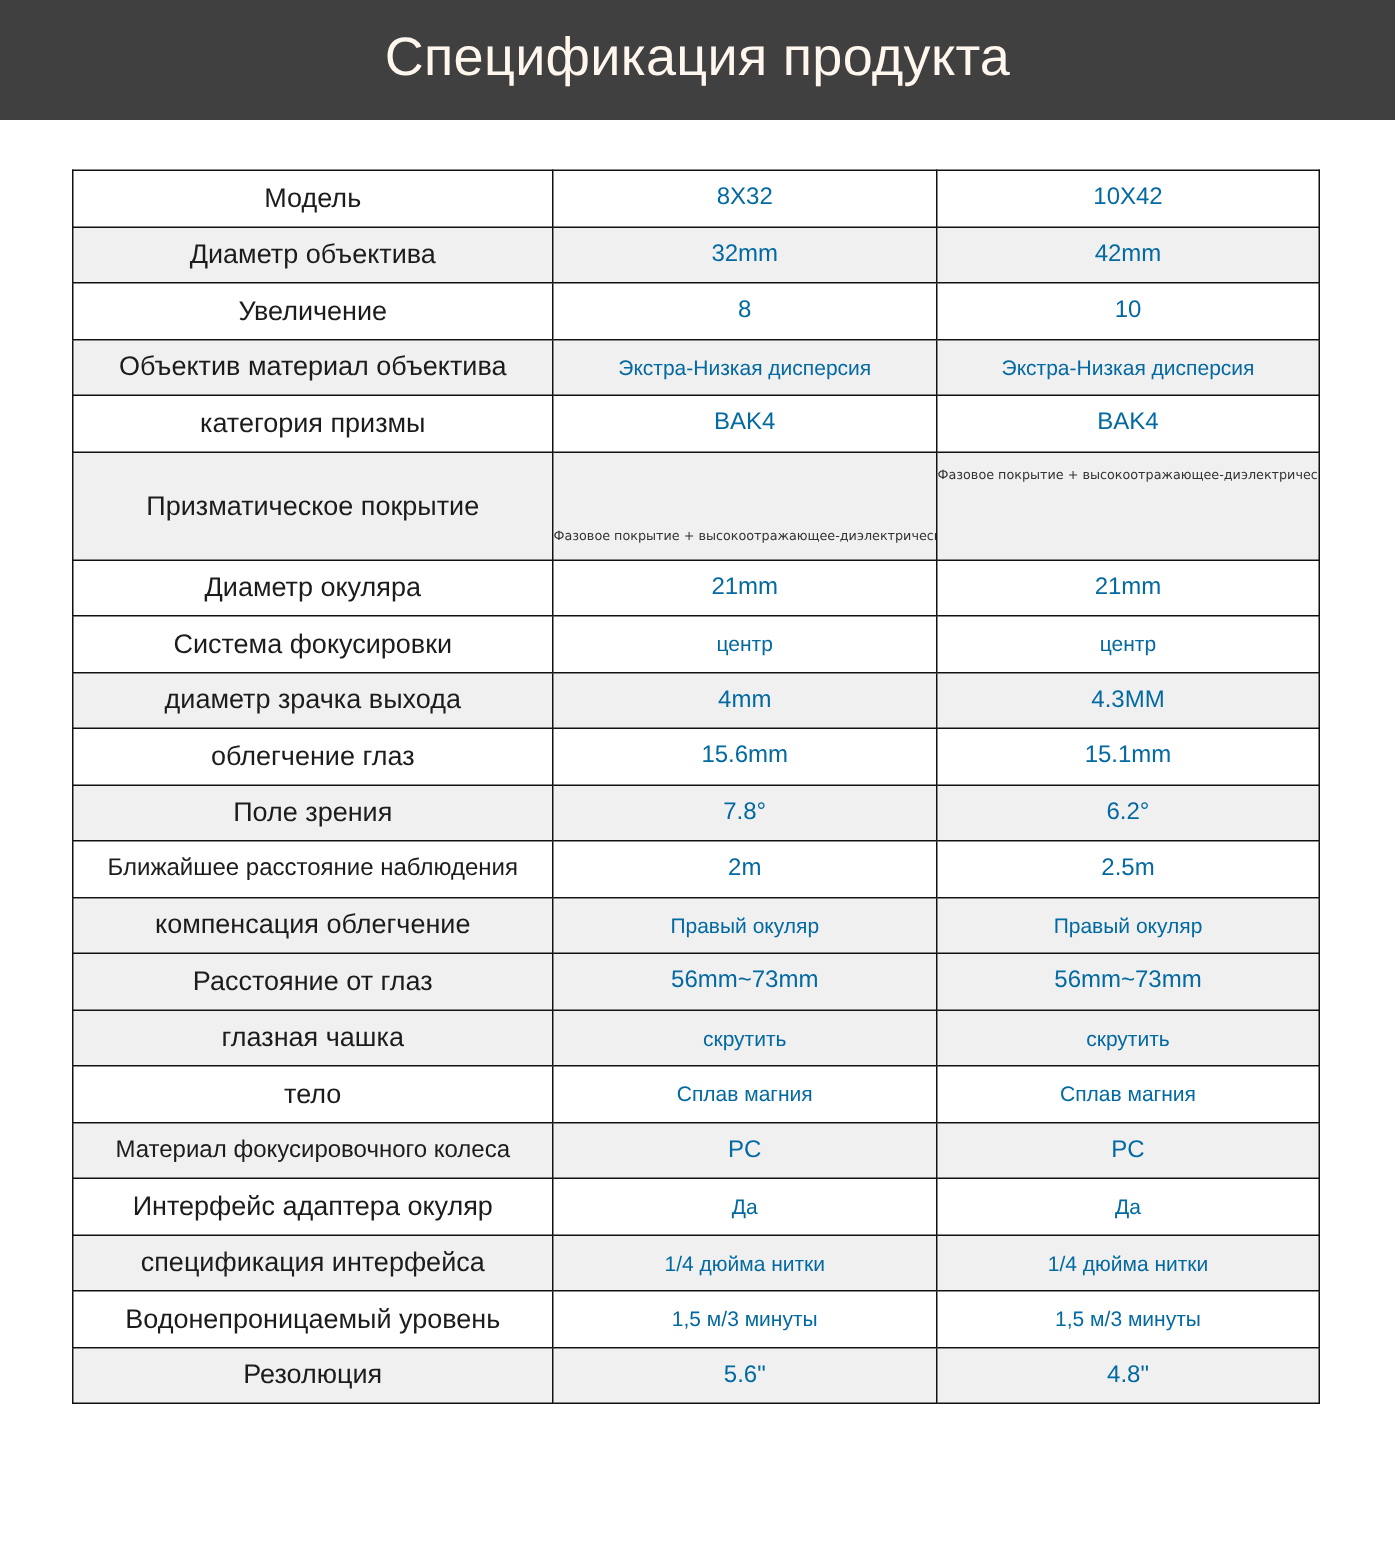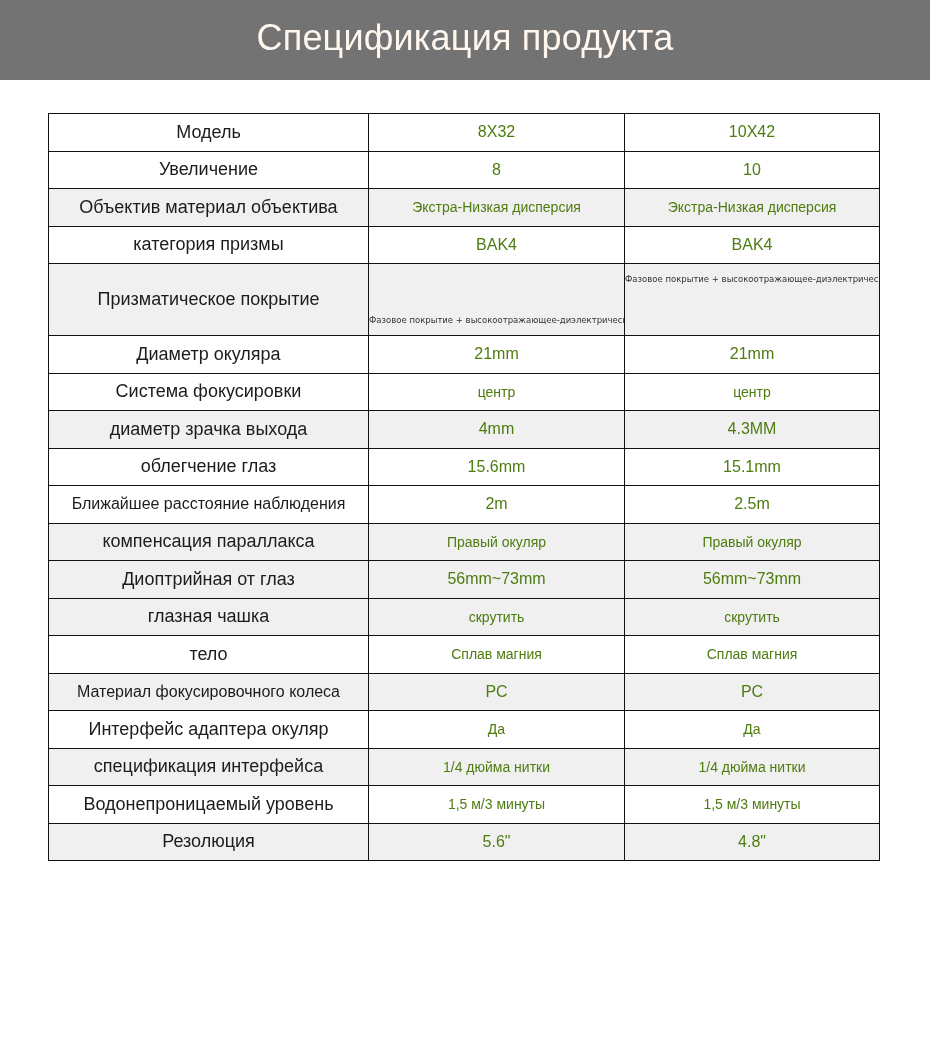--- a/index.html
+++ b/index.html
@@ -2,40 +2,40 @@
 <html><head>
 <meta charset="utf-8">
 <style>
   html, body { margin: 0; padding: 0; }
   body {
     width: 930px; height: 1044px; background: #ffffff; position: relative;
     font-family: "Liberation Sans", sans-serif; color: #1a1a1a; overflow: hidden;
   }
   .banner {
     position: absolute; left: 0; top: 0; width: 930px; height: 80px;
-    background: #737373; display: flex; align-items: center; justify-content: center;
+    background: #404040; display: flex; align-items: center; justify-content: center;
   }
   .banner h1 {
     margin: 0; color: #fff6ee; font-weight: normal; font-size: 36px; letter-spacing: 0.2px;
     position: relative; top: -2px;
   }
   table.spec {
     position: absolute; left: 48px; top: 113px;
     width: 831px; border-collapse: collapse; table-layout: fixed;
   }
   table.spec td {
     border: 1.5px solid #111; text-align: center; vertical-align: middle;
     padding: 0; height: 36.5px; overflow: hidden; white-space: nowrap;
   }
   table.spec tr.tall td { height: 61px; }
   col.c0 { width: 320px; }
   col.c1 { width: 256px; }
   col.c2 { width: 255px; }
   td.label { font-size: 18px; color: #1c1c1c; }
-  td.val { font-size: 16px; color: #4d7c0f; }
+  td.val { font-size: 16px; color: #0369a1; }
   td.val.small { font-size: 14px; margin-left: 24px; }
   tr.alt td { background: #f0f0f0; }
   td.note { text-align: left; font-family: "DejaVu Sans", sans-serif; font-size: 8.5px; line-height: 10px; color: #333; padding: 0 2px; white-space: normal; }
   td.note.bottom { vertical-align: bottom; padding-bottom: 10px; }
   td.note.top { vertical-align: top; padding-top: 10px; }
 </style>
 </head>
 <body>
 
 <div class="banner">
@@ -46,20 +46,25 @@
   <colgroup>
       <col class="c0">
       <col class="c1">
       <col class="c2">
     </colgroup>
   <tbody>
     <tr>
       <td class="label">Модель</td>
       <td class="val">8X32</td>
       <td class="val">10X42</td>
+    </tr>
+    <tr class="alt">
+      <td class="label">Диаметр объектива</td>
+      <td class="val">32mm</td>
+      <td class="val">42mm</td>
     </tr>
     <tr>
       <td class="label">Увеличение</td>
       <td class="val">8</td>
       <td class="val">10</td>
     </tr>
     <tr class="alt">
       <td class="label">Объектив материал объектива</td>
       <td class="val small">Экстра-Низкая дисперсия</td>
       <td class="val small">Экстра-Низкая дисперсия</td>
@@ -87,32 +92,37 @@
     <tr class="alt">
       <td class="label">диаметр зрачка выхода</td>
       <td class="val">4mm</td>
       <td class="val">4.3MM</td>
     </tr>
     <tr>
       <td class="label">облегчение глаз</td>
       <td class="val">15.6mm</td>
       <td class="val">15.1mm</td>
     </tr>
+    <tr class="alt">
+      <td class="label">Поле зрения</td>
+      <td class="val">7.8°</td>
+      <td class="val">6.2°</td>
+    </tr>
     <tr>
       <td class="label" style="font-size:16px">Ближайшее расстояние наблюдения</td>
       <td class="val">2m</td>
       <td class="val">2.5m</td>
     </tr>
     <tr class="alt">
-      <td class="label">компенсация параллакса</td>
+      <td class="label">компенсация облегчение</td>
       <td class="val small">Правый окуляр</td>
       <td class="val small">Правый окуляр</td>
     </tr>
     <tr class="alt">
-      <td class="label">Диоптрийная от глаз</td>
+      <td class="label">Расстояние от глаз</td>
       <td class="val">56mm~73mm</td>
       <td class="val">56mm~73mm</td>
     </tr>
     <tr class="alt">
       <td class="label">глазная чашка</td>
       <td class="val small">скрутить</td>
       <td class="val small">скрутить</td>
     </tr>
     <tr>
       <td class="label">тело</td>

